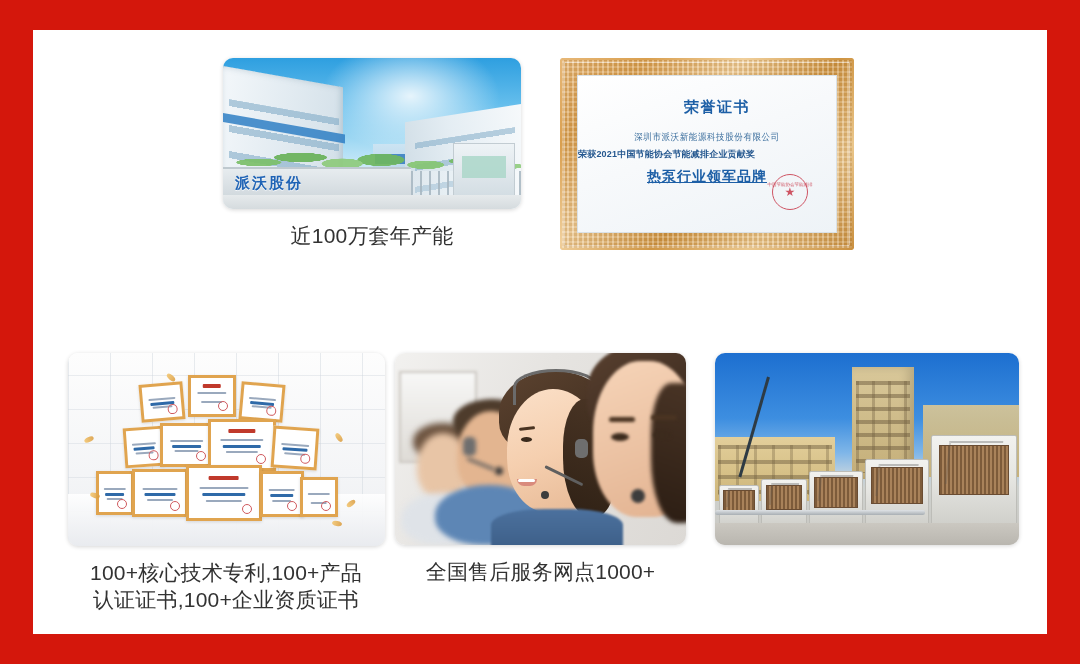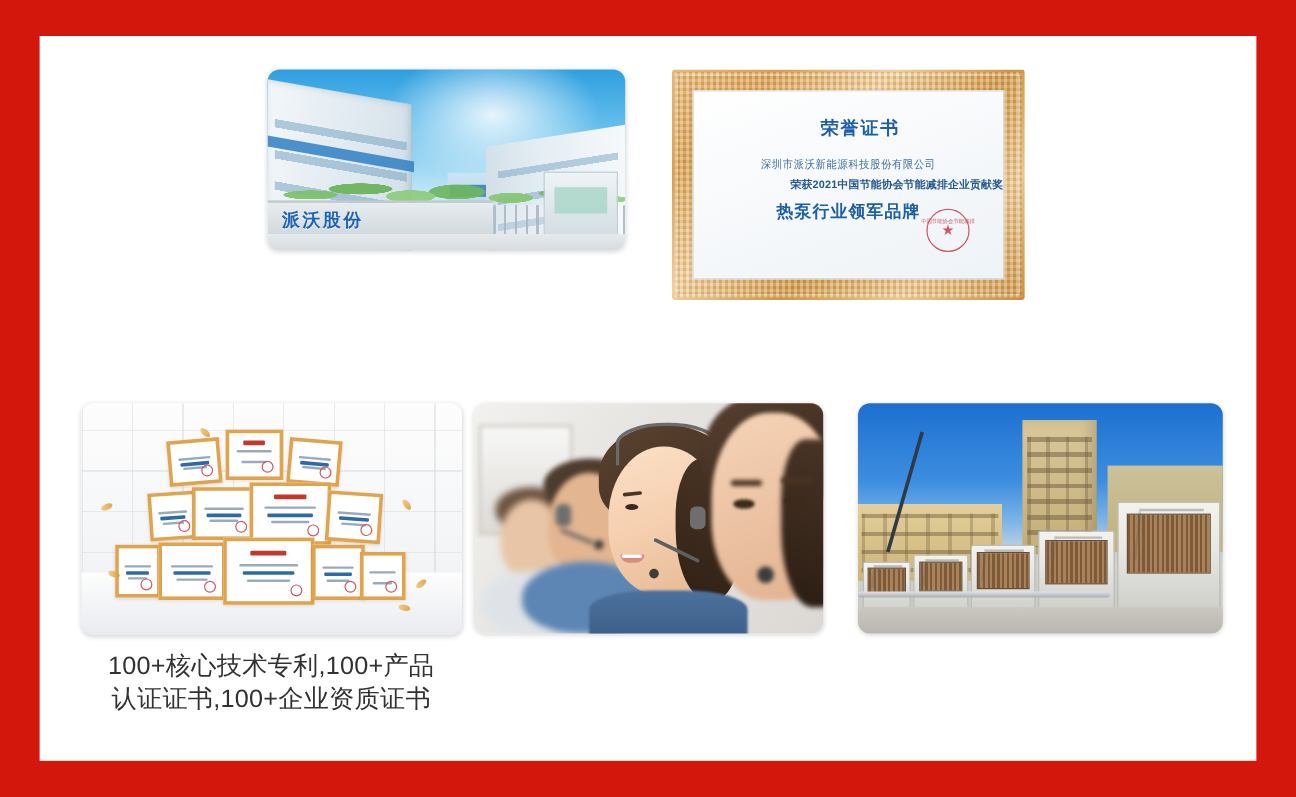--- a/index.html
+++ b/index.html
@@ -27,21 +27,21 @@
   
   .row {
     position: absolute;
     display: flex;
   }
   .row-top {
     left: 0; top: 0;
     width: 1014px; height: 290px;
   }
   .row-bottom {
-    left: 0; top: 290px;
+    left: 0; top: 307px;
     width: 876px; height: 314px;
   }
 
   .card {
     position: absolute;
     display: flex;
     flex-direction: column;
     align-items: center;
   }
 
@@ -204,30 +204,30 @@
   }
   .cert-line1 {
     position:absolute; left:0; right:0; top:56px;
     text-align:center;
     font-size:8.5px; color:#3c6f9e;
     letter-spacing:.6px;
     transform: scaleY(1.1);
   }
   .cert-line2 {
     position:absolute; left:0; right:0; top:72px;
-    text-align:right;
+    text-align:left;
     font-size:9px; font-weight:700; color:#24578f;
     letter-spacing:.2px;
-    padding-left:16px;
   }
   .cert-line3 {
     position:absolute; left:0; right:0; top:92px;
     text-align:center;
     font-size:14px; font-weight:700; color:#1d5fa6;
     letter-spacing:1px;
+    text-decoration:underline;
   }
   .cert-seal {
     position:absolute; right:28px; bottom:22px;
     width:36px; height:36px; border-radius:50%;
     border:1.6px solid #c8384a;
     opacity:.85;
   }
   .cert-seal::after{
     content:"★";
     position:absolute; left:50%; top:50%;
@@ -472,20 +472,21 @@
           <div class="f-bldg-mid"></div>
           <div class="f-bldg-mid-blue"></div>
           <div class="f-bldg-right"></div>
           <div class="f-trees"></div>
           <div class="f-wall"></div>
           <div class="f-wall-text">派沃股份</div>
           <div class="f-gate"></div>
           <div class="f-guard"></div>
           <div class="f-ground"></div>
         </div>
+        <div class="caption">近100万套年产能</div>
       </div>
 
       <div class="card" style="left:527px; top:28px;">
         <div class="media cert no-shadow">
           <div class="cert-frame">
             <div class="cert-bead"></div>
           </div>
           <div class="cert-inner">
             <div class="cert-title">荣誉证书</div>
             <div class="cert-line1">深圳市派沃新能源科技股份有限公司</div>
@@ -623,20 +624,21 @@
 
           <div class="person cc-p4h"></div>
           <div class="person cc-p4"></div>
           <div class="person cc-p4hr"></div>
           <div class="cc-p4brow" style="left:214px; top:64px;"></div>
           <div class="cc-p4eye" style="left:216px; top:80px;"></div>
           <div class="cc-p4brow" style="left:256px; top:62px;"></div>
           <div class="cc-p4eye" style="left:258px; top:78px;"></div>
           <div class="headset-mic" style="left:236px; top:136px; width:14px; height:14px; filter:blur(1.8px);"></div>
         </div>
+        <div class="caption">全国售后服务网点1000+</div>
       </div>
 
       <div class="card" style="left:682px; top:16px;">
         <div class="media pumps">
           <div class="hp-tower"></div>
           <div class="hp-block-l"></div>
           <div class="hp-block-r"></div>
           <div class="hp-crane"></div>
 
           <div class="hp-unit" style="left:4px; width:40px; height:42px;">

